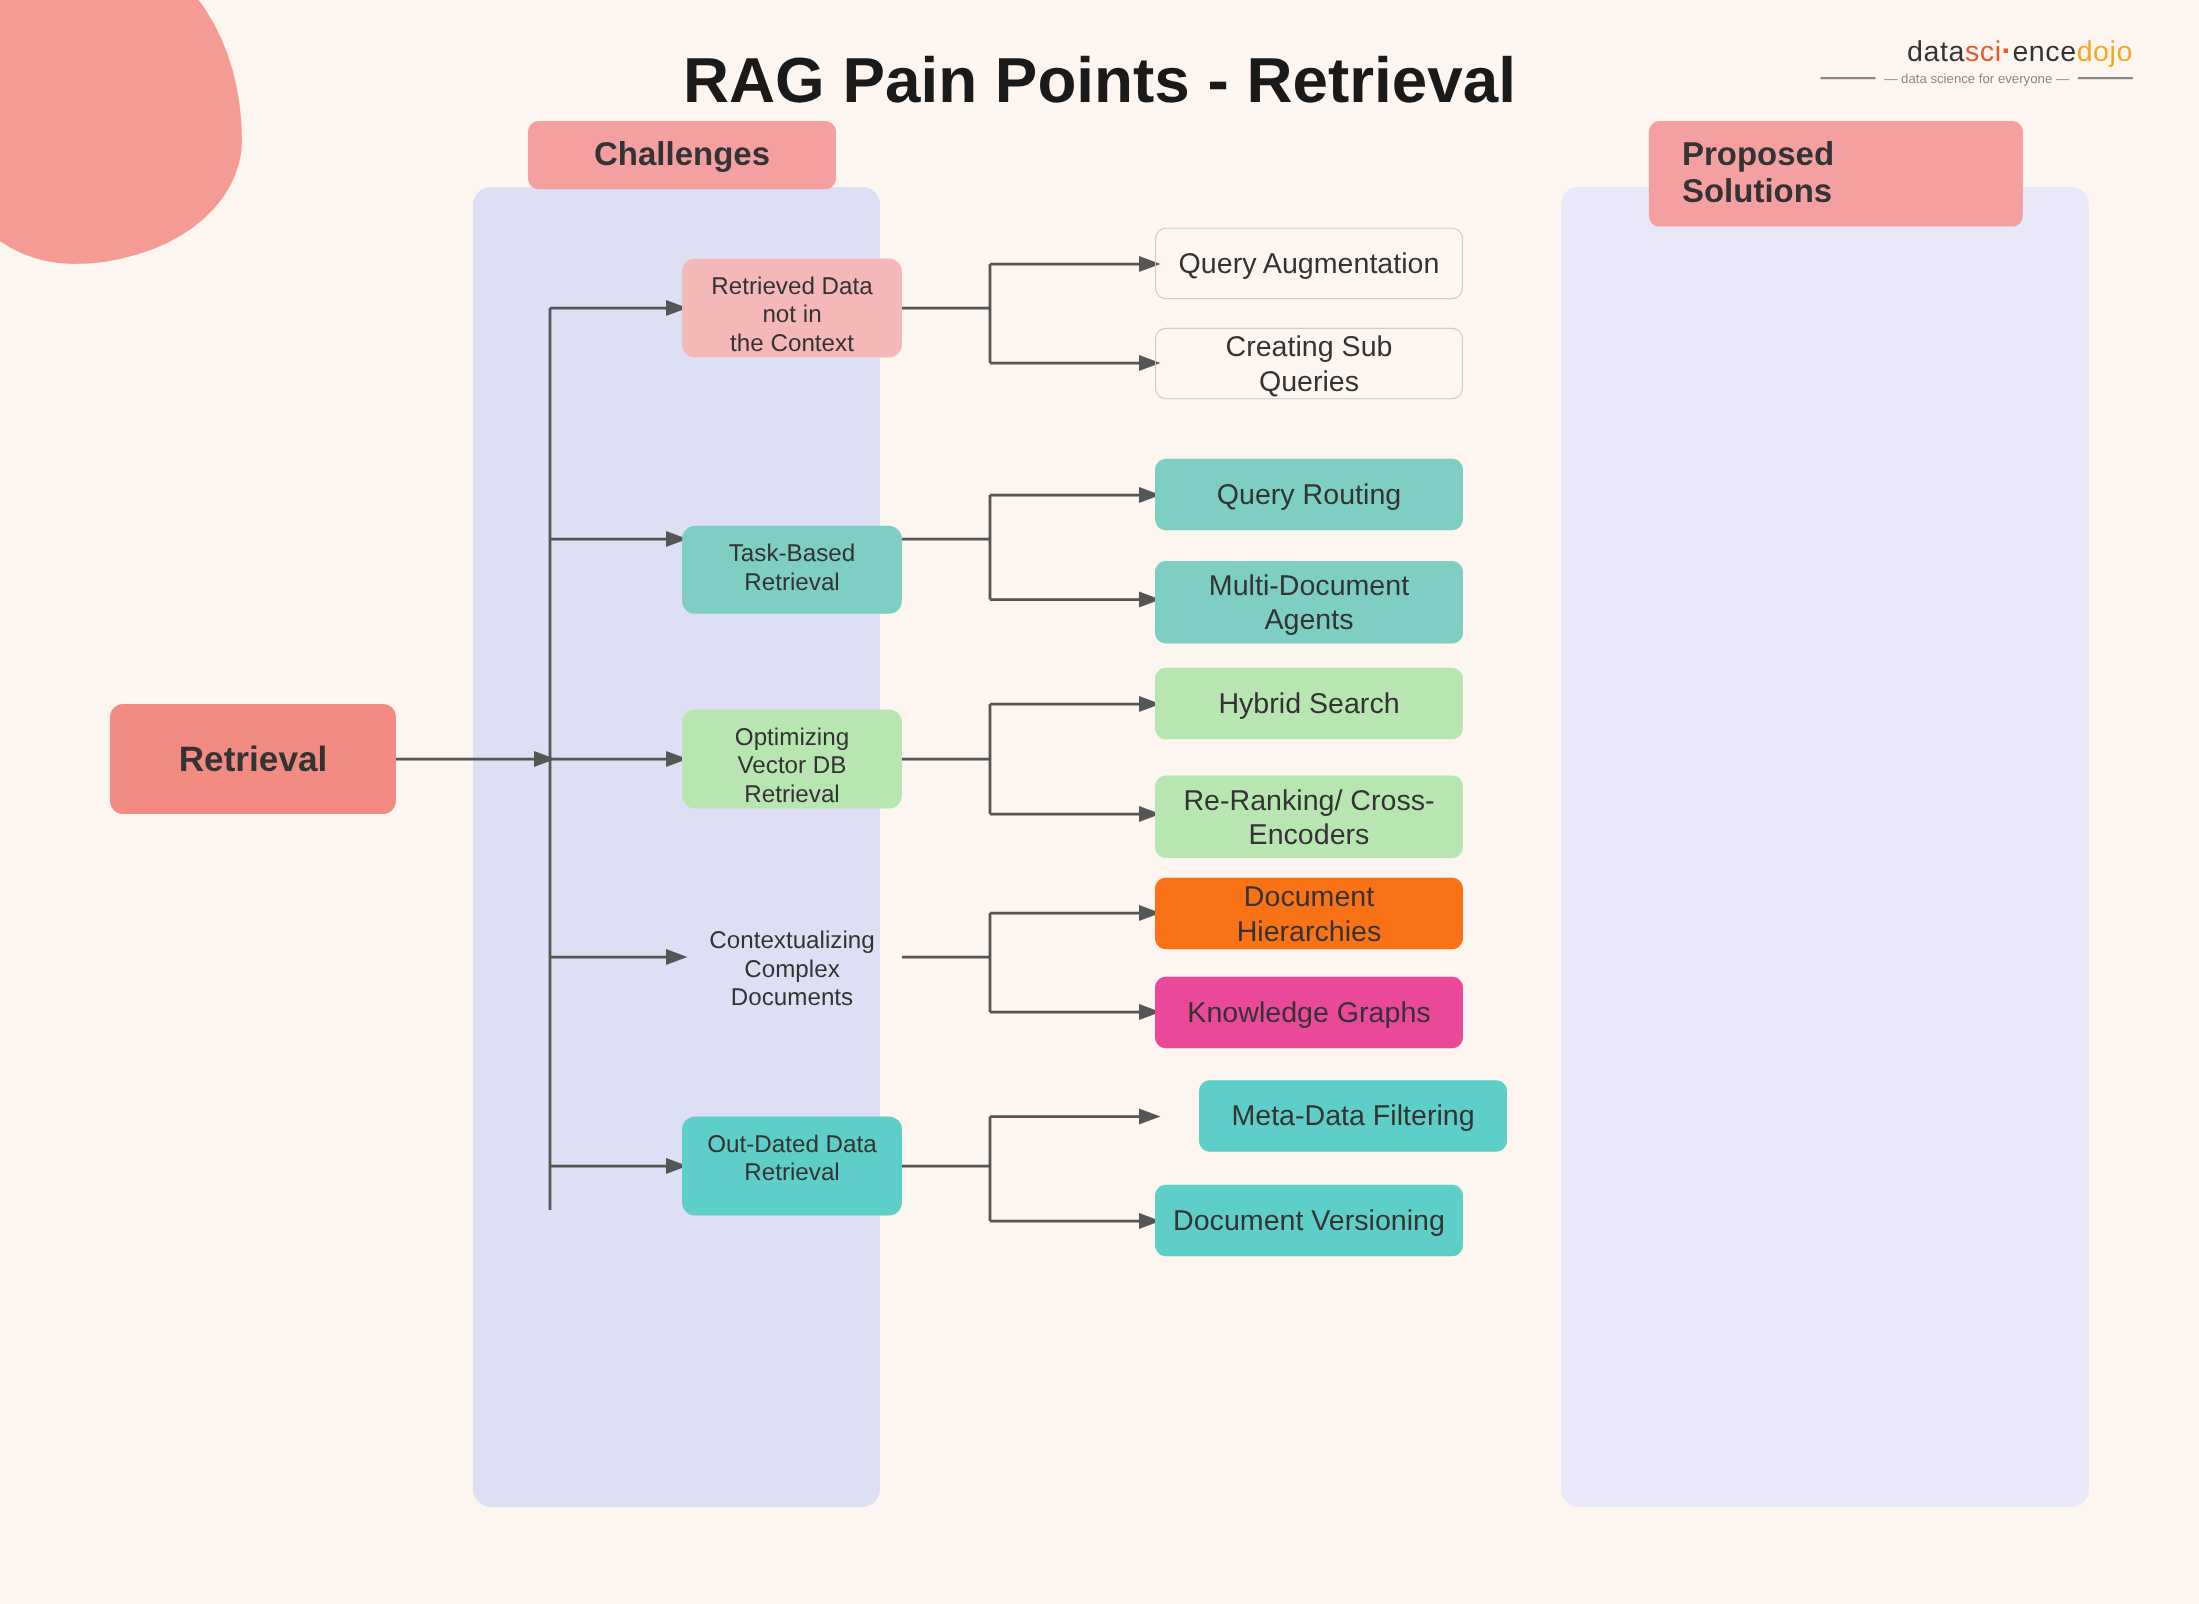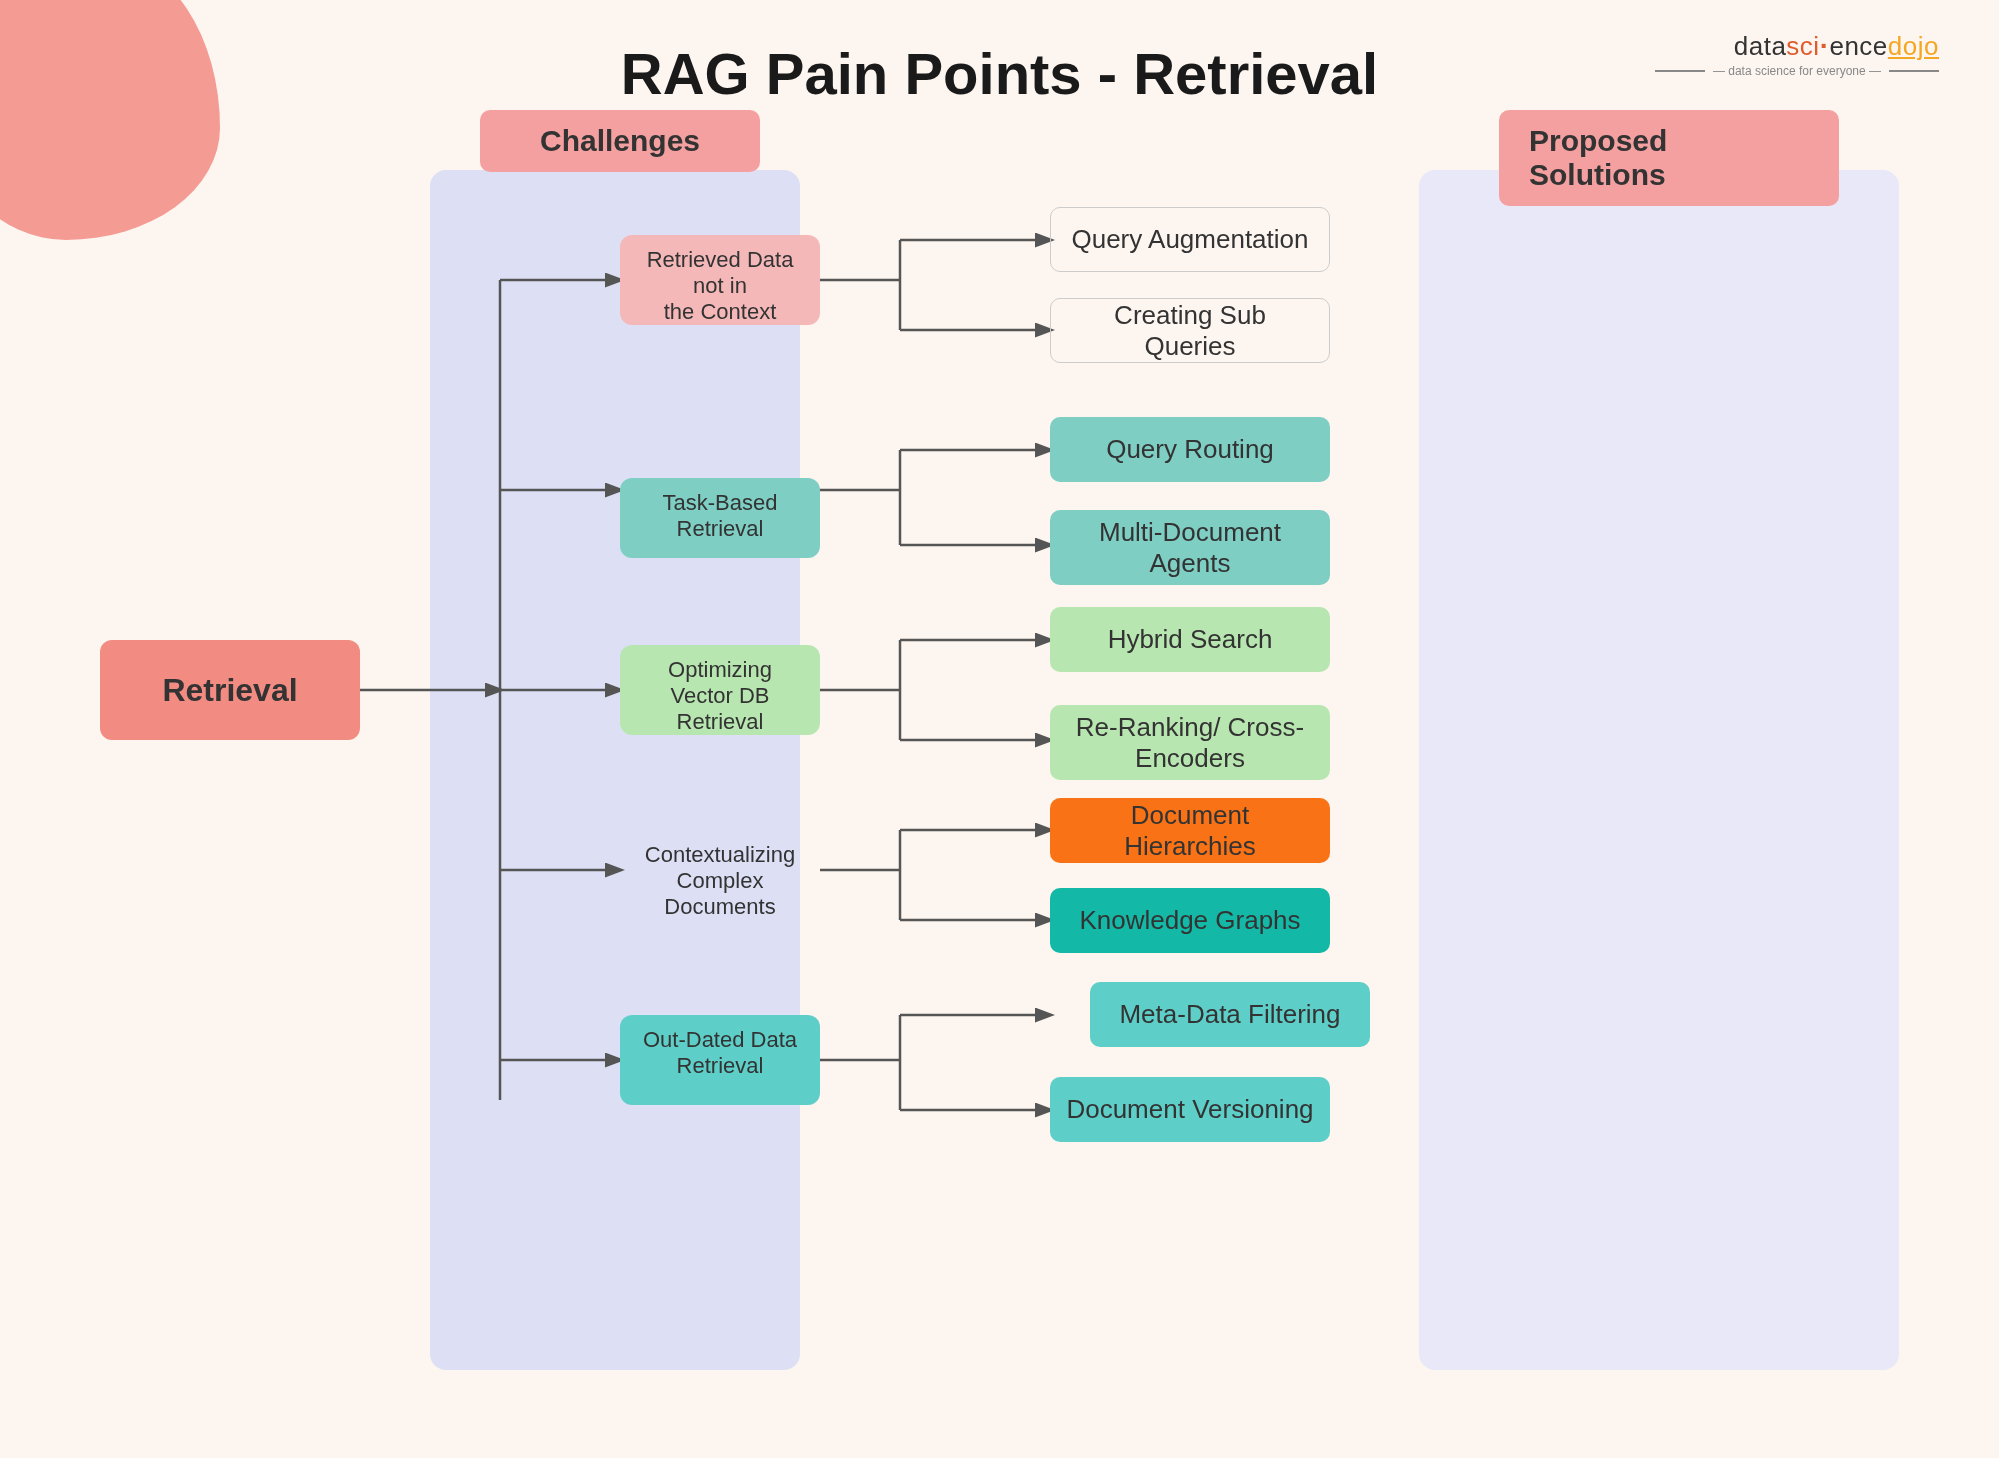--- a/index.html
+++ b/index.html
@@ -38,21 +38,21 @@
     .logo-text {
       font-size: 26px;
       font-weight: 400;
       color: #333;
       letter-spacing: 0.5px;
     }
 
     .logo-text span.data { color: #333; }
     .logo-text span.sci { color: #e05c2d; }
     .logo-text span.ence { color: #333; }
-    .logo-text span.dojo { color: #f5a623; text-decoration: underline; }
+    .logo-text span.dojo { color: #f5a623; }
     .logo-dot { color: #e05c2d; font-size: 28px; font-weight: 700; }
 
     .logo-lines {
       display: flex;
       align-items: center;
       gap: 8px;
       margin-top: 2px;
     }
 
     .logo-line {
@@ -321,21 +321,21 @@
 </div>
 
 <div class="solution-box solution-green" style="left:1050px; top:705px; width:280px; height:75px;">
   <span>Re-Ranking/ Cross-<br>Encoders</span>
 </div>
 
 <div class="solution-box solution-peach" style="left:1050px; top:798px; width:280px; height:65px; background:#f97316;">
   <span>Document Hierarchies</span>
 </div>
 
-<div class="solution-box solution-peach" style="left:1050px; top:888px; width:280px; height:65px; background:#14b8a6;">
+<div class="solution-box solution-peach" style="left:1050px; top:888px; width:280px; height:65px; background:#ec4899;">
   <span>Knowledge Graphs</span>
 </div>
 
 <div class="solution-box solution-cyan" style="left:1050px; top:982px; width:280px; height:65px;margin-left:40px;">
   <span>Meta-Data Filtering</span>
 </div>
 
 <div class="solution-box solution-cyan" style="left:1050px; top:1077px; width:280px; height:65px;">
   <span>Document Versioning</span>
 </div>

